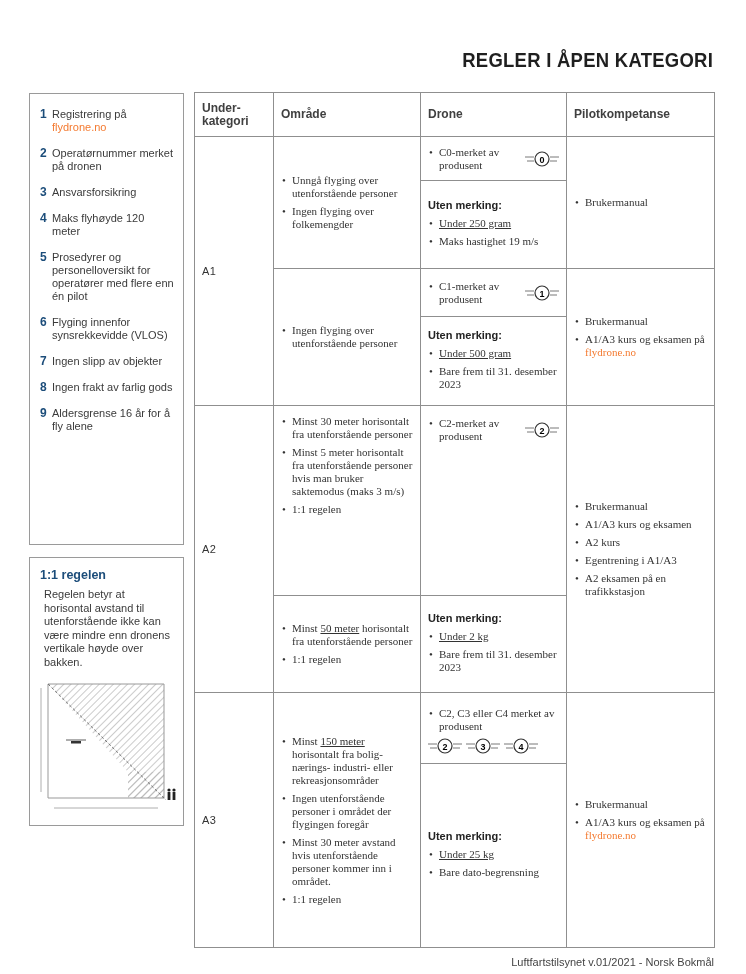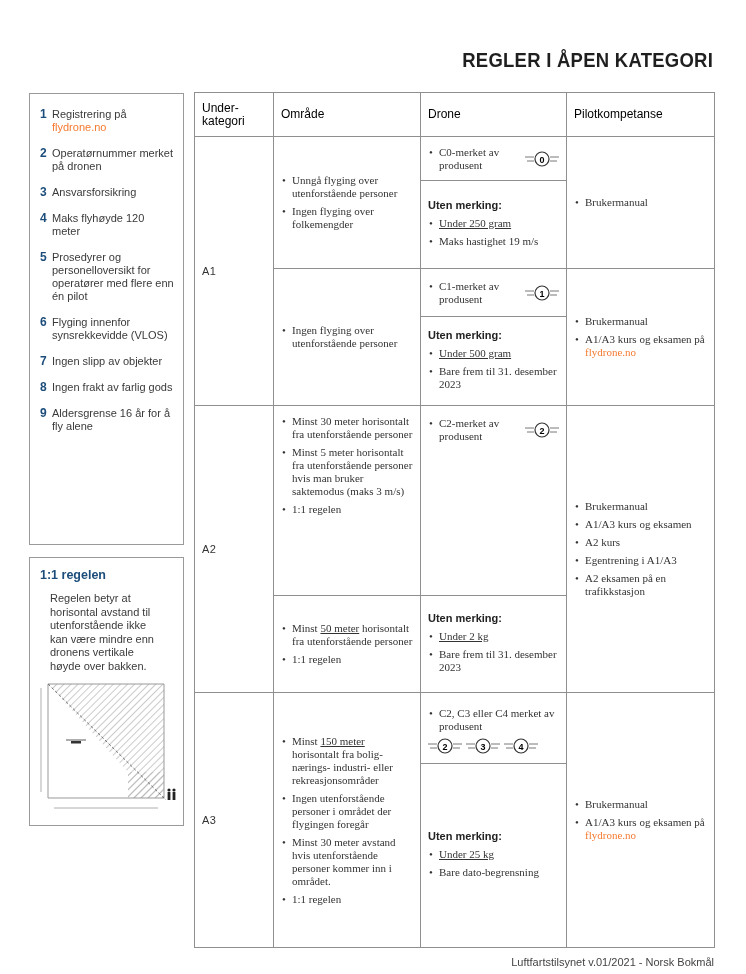--- a/index.html
+++ b/index.html
@@ -8,28 +8,28 @@
   .title { position: absolute; right: 33px; top: 48px; font-size: 21px; font-weight: bold;
            letter-spacing: 0.3px; color: #1f1f1f; transform: scaleX(0.88); transform-origin: right center; }
   .panel { position: absolute; border: 1px solid #9a9a9a; background: #fff; box-sizing: border-box; }
   .rules { left: 29px; top: 93px; width: 155px; height: 452px; padding: 14px 8px 0 10px; }
   .rule { display: flex; font-size: 11px; line-height: 13px; margin-bottom: 13px; }
   .rule .num { width: 12px; flex: 0 0 12px; color: #1c4d7a; font-weight: bold; font-size: 12px; }
   .rule .txt { color: #3a3a3a; }
   .orange { color: #f47a30; text-align: right; }
   .oneone { left: 29px; top: 557px; width: 155px; height: 269px; padding: 10px 8px 0 10px; }
   .oneone h3 { margin: 0 0 6px 0; font-size: 12.5px; color: #1c4d7a; font-weight: bold; }
-  .oneone p { margin: 10px; font-size: 11px; line-height: 13.5px; color: #3a3a3a; }
+  .oneone p { margin: 4px; font-size: 11px; line-height: 13.5px; color: #3a3a3a; }
   .diagram { position: absolute; left: 6px; top: 118px; width: 140px; height: 145px; }
 
   table.rt { position: absolute; left: 194px; top: 92px; width: 520px; height: 856px;
              border-collapse: collapse; table-layout: fixed; }
   table.rt td, table.rt th { border: 1.5px solid #8f8f8f; vertical-align: middle; padding: 0 7px;
              font-size: 11px; line-height: 13px; color: #333; text-align: left; }
-  table.rt th { font-weight: normal; font-size: 12px; color: #000000; height: 43px; }
+  table.rt th { font-weight: bold; font-size: 12px; color: #404040; height: 43px; }
   .cat { font-size: 26px; font-weight: normal; color: #111; text-align: right; letter-spacing: 0.5px; }
   ul.b { list-style: none; margin: 0; padding: 0; font-family: Liberation Serif, serif; }
   ul.b li { position: relative; padding-left: 11px; margin: 5px 0; }
   ul.b li::before { content: "•"; position: absolute; left: 1px; top: 0; }
   .u { text-decoration: underline; }
   .sub { font-weight: bold; color: #222; margin: 2px 0 4px 0; }
   .cm { display: flex; align-items: center; justify-content: space-between; }
   .badge { display: inline-flex; align-items: center; }
   .badge svg { display: block; }
   .badges { display: flex; gap: 4px; margin-top: 4px; }

